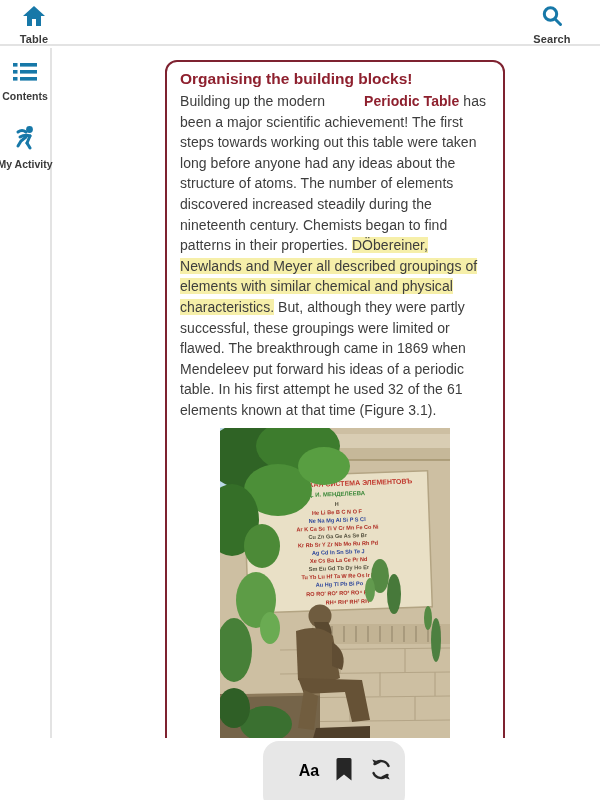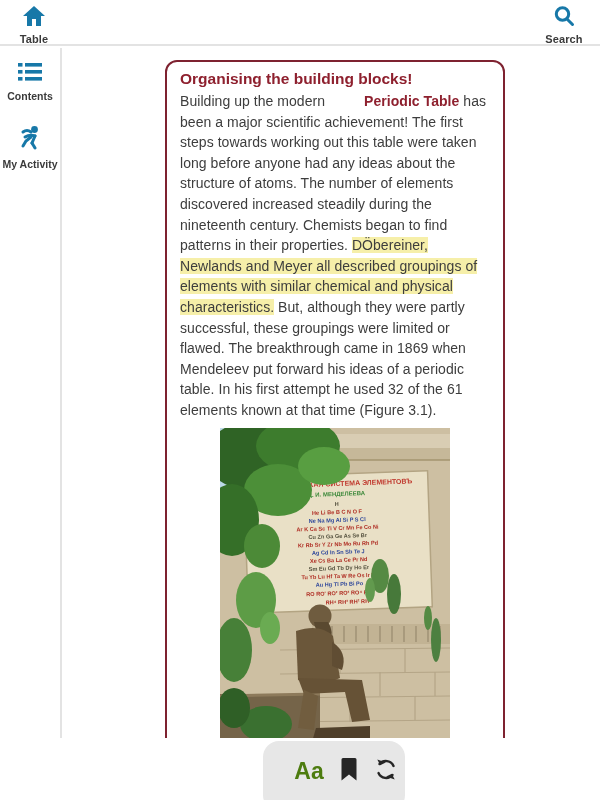--- a/index.html
+++ b/index.html
@@ -6,24 +6,24 @@
   html,body { width:600px; height:800px; overflow:hidden; background:#fff; }
   body { font-family:"Liberation Sans", sans-serif; position:relative; }
   .app { position:absolute; inset:0; background:#fff; }
 
   
   .header { position:absolute; left:0; top:0; width:600px; height:46px; background:#fff;
             border-bottom:2px solid #e3e3e3; z-index:6; }
   .hbtn { position:absolute; top:5px; display:flex; flex-direction:column; align-items:center; gap:2px; cursor:pointer; }
   .hbtn .lbl { font-size:11px; font-weight:bold; color:#3a3a3a; letter-spacing:.1px; }
   .home-btn { left:12px; width:44px; }
-  .search-btn { right:12px; width:48px; }
-
-  
-  .rail { position:absolute; left:0; top:48px; width:62px; height:752px; background:#fff;
+  .search-btn { right:24px; width:48px; }
+
+  
+  .rail { position:absolute; left:0; top:48px; width:52px; height:752px; background:#fff;
           border-right:2px solid #e3e3e3; display:flex; flex-direction:column; align-items:center;
           padding-top:14px; gap:22px; z-index:5; }
   .rail-item { display:flex; flex-direction:column; align-items:center; gap:4px; cursor:pointer; width:62px; }
   .rail-item .lbl { font-size:10.5px; font-weight:bold; color:#3a3a3a; white-space:nowrap; }
 
   
   .card { position:absolute; left:165px; top:60px; width:340px; height:700px;
           background:#fff; border:2px solid #7e2230; border-radius:12px;
           padding:6px 13px 0 13px; z-index:1; }
   .card h1 { font-size:15.5px; font-weight:bold; color:#8e202e; margin:2px 0 3px 0; }
@@ -35,21 +35,21 @@
   .figwrap { width:230px; margin:7px auto 0 auto; }
   .figwrap svg { display:block; }
   .caption { margin-top:13px; text-align:center; font-size:11.5px; line-height:15.5px; color:#2b2b2b; padding:0 2px; }
 
   
   .footer { position:absolute; left:0; bottom:0; width:600px; height:62px; background:#fff; z-index:8; }
   .toolbar { position:absolute; left:263px; top:3px; width:142px; height:70px; background:#e7e7e7;
              border-radius:16px; display:flex; align-items:flex-start; justify-content:center; gap:15px;
              padding-top:17px; }
   .tbtn { display:flex; align-items:center; justify-content:center; height:26px; cursor:pointer; }
-  .aa { font-size:23px; font-weight:bold; color:#4d7c0f; line-height:26px;margin-left:24px; }
+  .aa { font-size:16px; font-weight:bold; color:#000000; line-height:26px;margin-left:24px; }
 </style>
 </head>
 <body>
 
 <div class="app">
 
   <div class="header">
     <div class="hbtn home-btn">
       <span>
         <svg width="24" height="22" viewBox="0 0 24 22">

